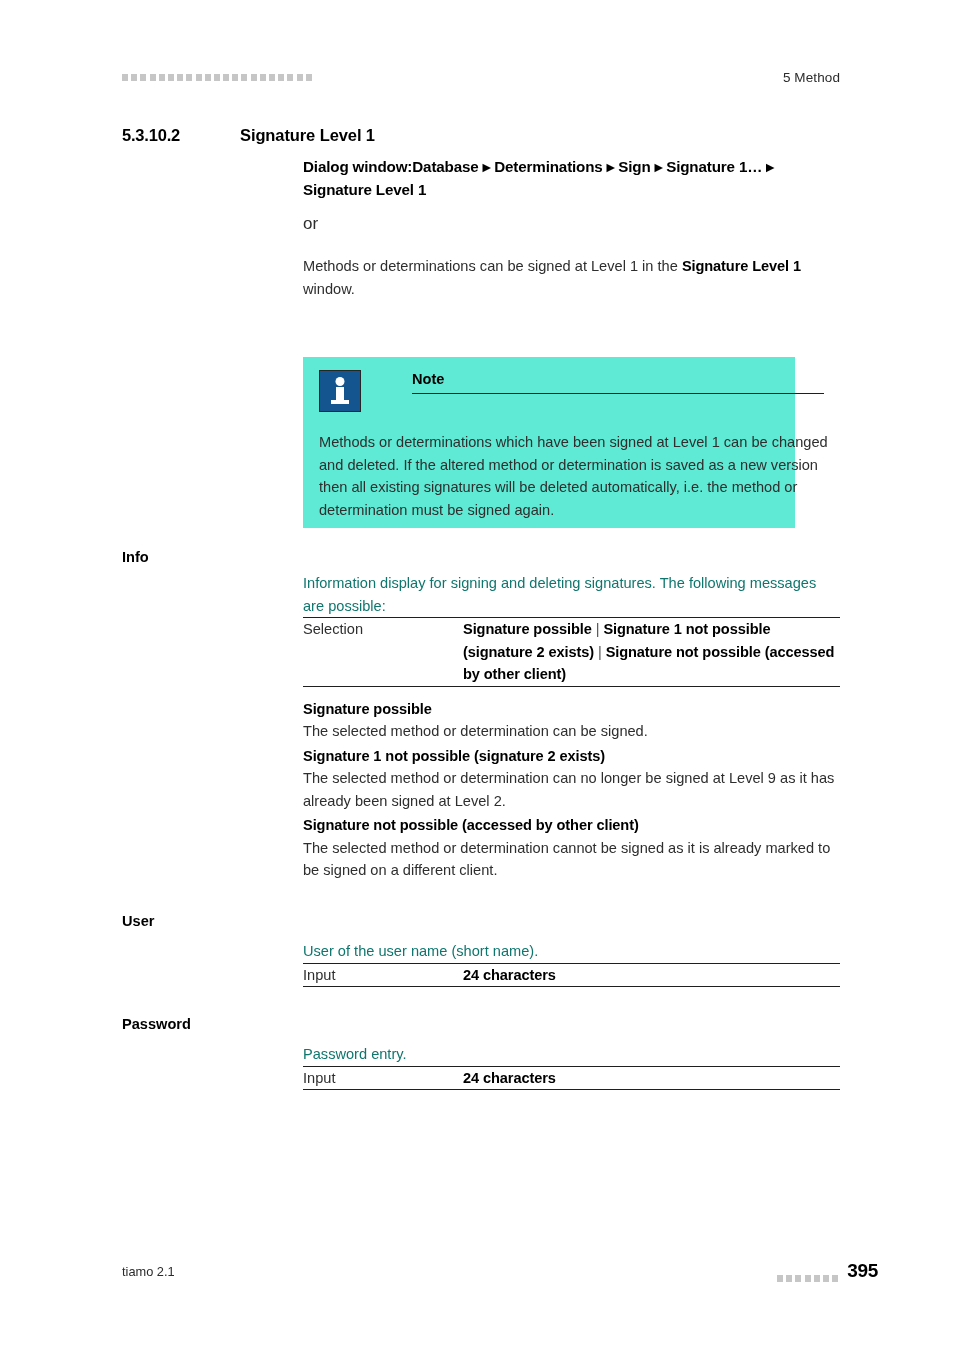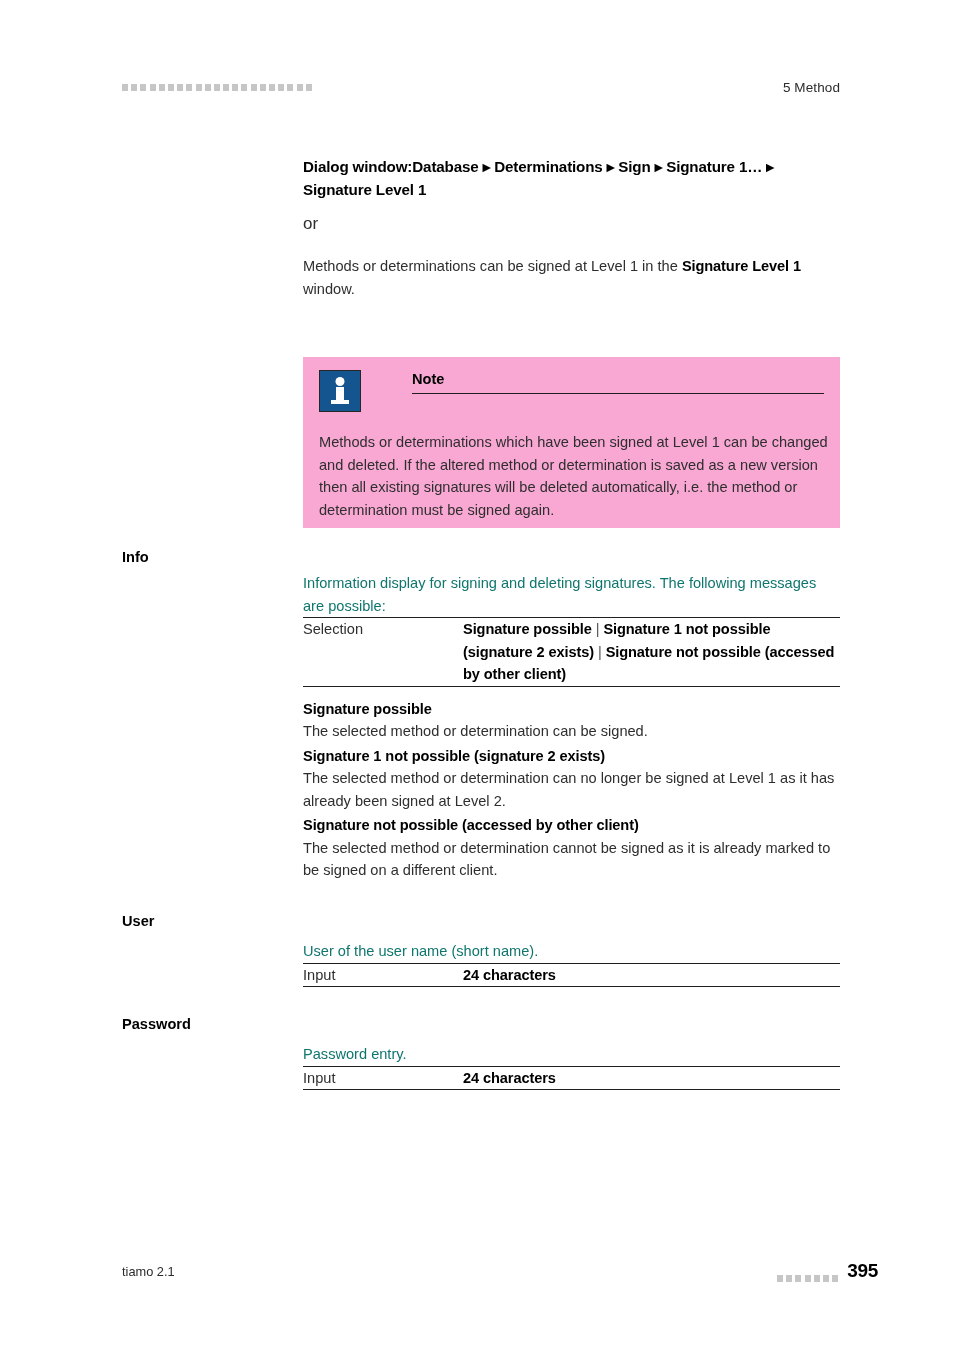--- a/index.html
+++ b/index.html
@@ -19,21 +19,21 @@
     position: absolute;
     left: 0; top: 0;
     width: 954px;
     height: 1350px;
   }
 
   
   .run-header {
     position: absolute;
     left: 122px;
-    top: 76px;
+    top: 66px;
     width: 718px;
     height: 22px;
     display: flex;
     align-items: center;
     justify-content: space-between;
     text-align: center;
   }
   .sq-row {
     display: flex;
     gap: 3.2px;
@@ -103,23 +103,23 @@
     line-height: 22.5px;
     margin-top: 20px;
   }
   .body-p b { color: #000; letter-spacing: -0.1px; }
 
   
   .note {
     position: absolute;
     left: 303px;
     top: 357px;
-    width: 537px;
+    width: 492px;
     height: 171px;
-    background: #f9a8d4;
+    background: #5eead4;
     box-sizing: border-box;
   }
   .note-head {
     position: absolute;
     left: 16px;
     top: 13px;
     width: 505px;
     height: 46px;
     display: flex;
     align-items: flex-start;
@@ -305,20 +305,24 @@
         <span class="sq"></span>
         <span class="sq"></span>
         <span class="sq"></span>
         <span class="sq"></span>
         <span class="sq"></span>
         <span class="sq"></span>
       </div>
     <div class="run-header-title">5 Method</div>
   </div>
 
+  <div class="sec-head">
+    <div class="sec-num">5.3.10.2</div>
+    <div class="sec-title">Signature Level 1</div>
+  </div>
 
   <div class="content">
     <div class="crumb">Dialog window:Database ▸ Determinations ▸ Sign ▸ Signature 1… ▸ Signature Level 1</div>
     <div class="or-line">or</div>
     <div class="body-p"><span>Methods or determinations can be signed at Level 1 in the </span><b>Signature Level 1</b><span> window.</span></div>
   </div>
 
   <div class="note">
     <div class="note-head">
       <div class="info-icon">
@@ -345,21 +349,21 @@
           <span>Signature possible</span><span class="sep"> | </span><span>Signature 1 not possible (signature 2 exists)</span><span class="sep"> | </span><span>Signature not possible (accessed by other client)</span>
         </td>
       </tr>
     </tbody>
       </table>
 
     <div class="deflist">
       <div class="def-term">Signature possible</div>
       <div class="def-desc">The selected method or determination can be signed.</div>
       <div class="def-term">Signature 1 not possible (signature 2 exists)</div>
-      <div class="def-desc">The selected method or determination can no longer be signed at Level 1 as it has already been signed at Level 2.</div>
+      <div class="def-desc">The selected method or determination can no longer be signed at Level 9 as it has already been signed at Level 2.</div>
       <div class="def-term">Signature not possible (accessed by other client)</div>
       <div class="def-desc">The selected method or determination cannot be signed as it is already marked to be signed on a different client.</div>
     </div>
   </div>
 
   <div class="mlabel" style="top:913px;">User</div>
   <div class="block" style="top:940px;">
     <p class="intro">User of the user name (short name).</p>
     <table class="spec">
       <tbody>

